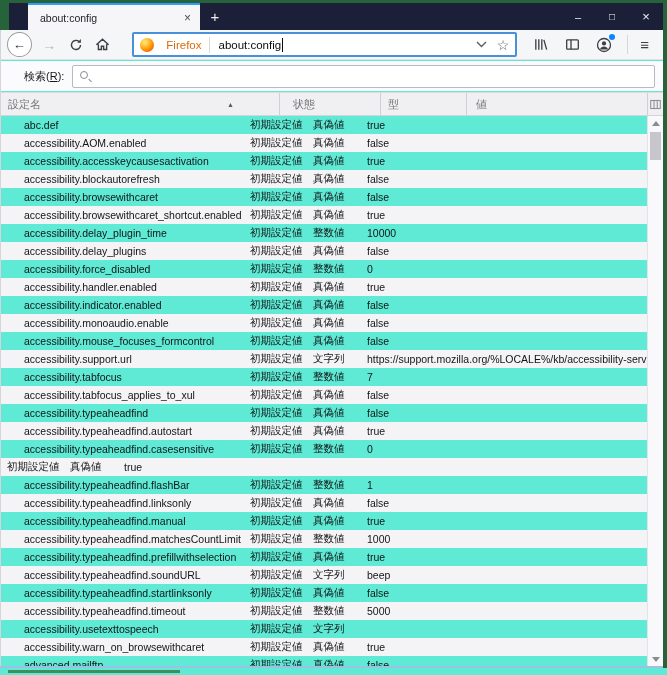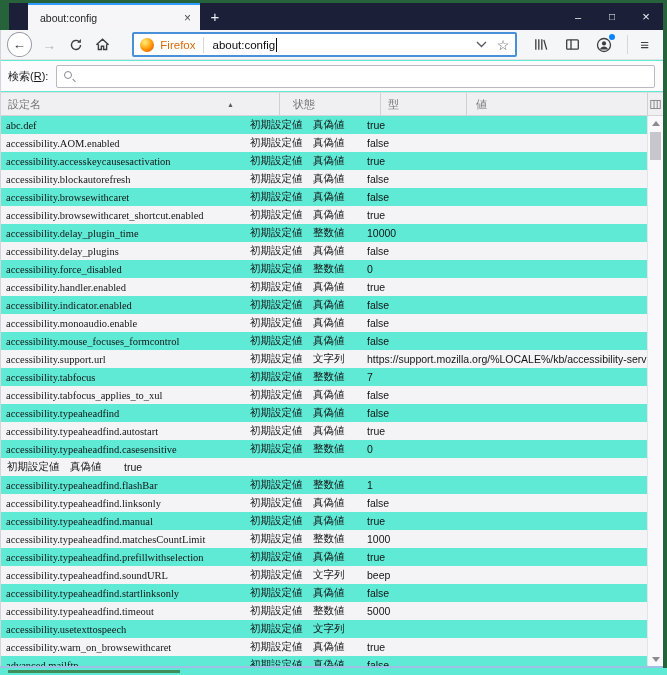--- a/index.html
+++ b/index.html
@@ -26,37 +26,37 @@
   .win-btn.max { font-size:10px; }
   .win-btn.close { font-size:13px; }
 
   
   .navbar { position:absolute; left:0; top:30px; width:663px; height:30px; background:#f5f6f7; border-bottom:1px solid #e2e2e6; display:flex; align-items:center; }
   .nav-back { width:25px; height:25px; border:1px solid #9a9aa2; border-radius:50%; background:#fff; display:flex; align-items:center; justify-content:center; color:#2a2a2e; font-size:13px; margin-left:7px; }
   .nav-ic { margin-left:9px; display:flex; align-items:center; justify-content:center; width:18px; height:18px; }
   .fwd { color:#b4b4ba; font-size:14px; }
   .urlbar { margin-left:21px; width:393px; height:25px; background:#fff; border:2px solid #4a90d9; border-radius:2px; display:flex; align-items:center; padding:0 6px; }
   .ff-logo { width:14px; height:14px; border-radius:50%; background:radial-gradient(circle at 35% 30%, #ffe066 10%, #ff9500 55%, #e8411f 95%); flex:0 0 auto; }
-  .ff-label { color:#d96a0a; font-size:11.5px; margin-left:6px; white-space:nowrap; }
+  .ff-label { color:#d96a0a; font-size:11.5px; margin-left:12px; white-space:nowrap; }
   .url-sep { width:1px; height:16px; background:#d7d7db; margin:0 8px; }
   .url-text { font-size:11.5px; color:#0c0c0d; white-space:nowrap; }
   .caret { display:inline-block; width:1px; height:14px; background:#0c0c0d; margin-left:1px; vertical-align:middle; }
   .url-spacer { flex:1; }
   .url-chevron { margin-right:10px; }
   .star { color:#5b5b66; font-size:14px; }
   .nav-right { margin-left:auto; display:flex; align-items:center; margin-right:12px; }
   .nav-right .nav-ic { margin-left:14px; }
   .acct-wrap { position:relative; }
   .acct-dot { position:absolute; right:-2px; top:-2px; width:6px; height:6px; border-radius:50%; background:#0a84ff; }
   .toolbar-sep { width:1px; height:19px; background:#d7d7db; margin-left:14px; }
   .menu-ic { color:#3e3e43; font-size:15px; margin-left:12px; margin-right:2px; }
 
   
   .search-row { position:absolute; left:0; top:61px; width:663px; height:30px; background:#fbfbfd; display:flex; align-items:center; }
-  .search-label { font-size:11px; color:#17171a; margin-left:8px; white-space:nowrap; }
+  .search-label { font-size:11px; color:#17171a; margin-left:24px; white-space:nowrap; }
   .search-label .akey { text-decoration:underline; }
   .search-input-wrap { position:relative; flex:1; margin:0 8px 0 8px; }
   .search-input { width:100%; height:23px; border:1px solid #b9b9c1; border-radius:2px; background:#fff; font-size:11px; padding-left:26px; outline:none; }
   .magnifier { position:absolute; left:8px; top:6px; width:8px; height:8px; border:1.3px solid #8a8a92; border-radius:50%; }
   .magnifier:after { content:""; position:absolute; left:7px; top:8px; width:4px; height:1.3px; background:#8a8a92; transform:rotate(45deg); }
 
   
   .thead { position:absolute; left:0; top:92px; width:663px; height:24px; background:#f0f0f3; border-top:1px solid #dcdce1; border-bottom:1px solid #d4d4d9; display:flex; align-items:center; color:#747478; font-size:11px;gap:36px; }
   .th { height:100%; display:flex; align-items:center; overflow:hidden; white-space:nowrap; }
   .th-name { width:243px; padding-left:8px; }
@@ -65,21 +65,21 @@
   .th-status { width:65px; border-left:1px solid #cfcfd5; padding-left:13px; }
   .th-type { width:50px; border-left:1px solid #cfcfd5; padding-left:7px; }
   .th-value { flex:1; border-left:1px solid #cfcfd5; padding-left:9px; }
   .th-picker { width:16px; height:100%; border-left:1px solid #cfcfd5; display:flex; align-items:center; justify-content:center; }
 
   
   .rows { position:absolute; left:0; top:116px; width:647px; height:552px; overflow:hidden; }
   .prow { height:18px; display:flex; align-items:center; font-size:10.5px; color:#141417; }
   .prow:nth-child(even) { background:#f4f4f6; }
   .cell { white-space:nowrap; overflow:hidden; }
-  .c-name { width:243px; padding-left:6px;font-family:Liberation Serif, serif; }
+  .c-name { width:243px; padding-left:24px; }
   .c-status { width:65px; padding-left:7px; }
   .c-type { width:50px; padding-left:5px; }
   .c-value { flex:1; padding-left:9px; }
 
   
   .vscroll { position:absolute; left:647px; top:116px; width:16px; height:552px; background:#f9f9fb; border-left:1px solid #e3e3e8; }
   .sb-up { position:absolute; left:0; top:0; width:16px; height:14px; display:flex; align-items:center; justify-content:center; }
   .sb-down { position:absolute; left:0; bottom:2px; width:16px; height:14px; display:flex; align-items:center; justify-content:center; }
   .tri-up { width:0; height:0; border-left:4px solid transparent; border-right:4px solid transparent; border-bottom:5px solid #8a8a90; }
   .tri-down { width:0; height:0; border-left:4px solid transparent; border-right:4px solid transparent; border-top:5px solid #8a8a90; }

